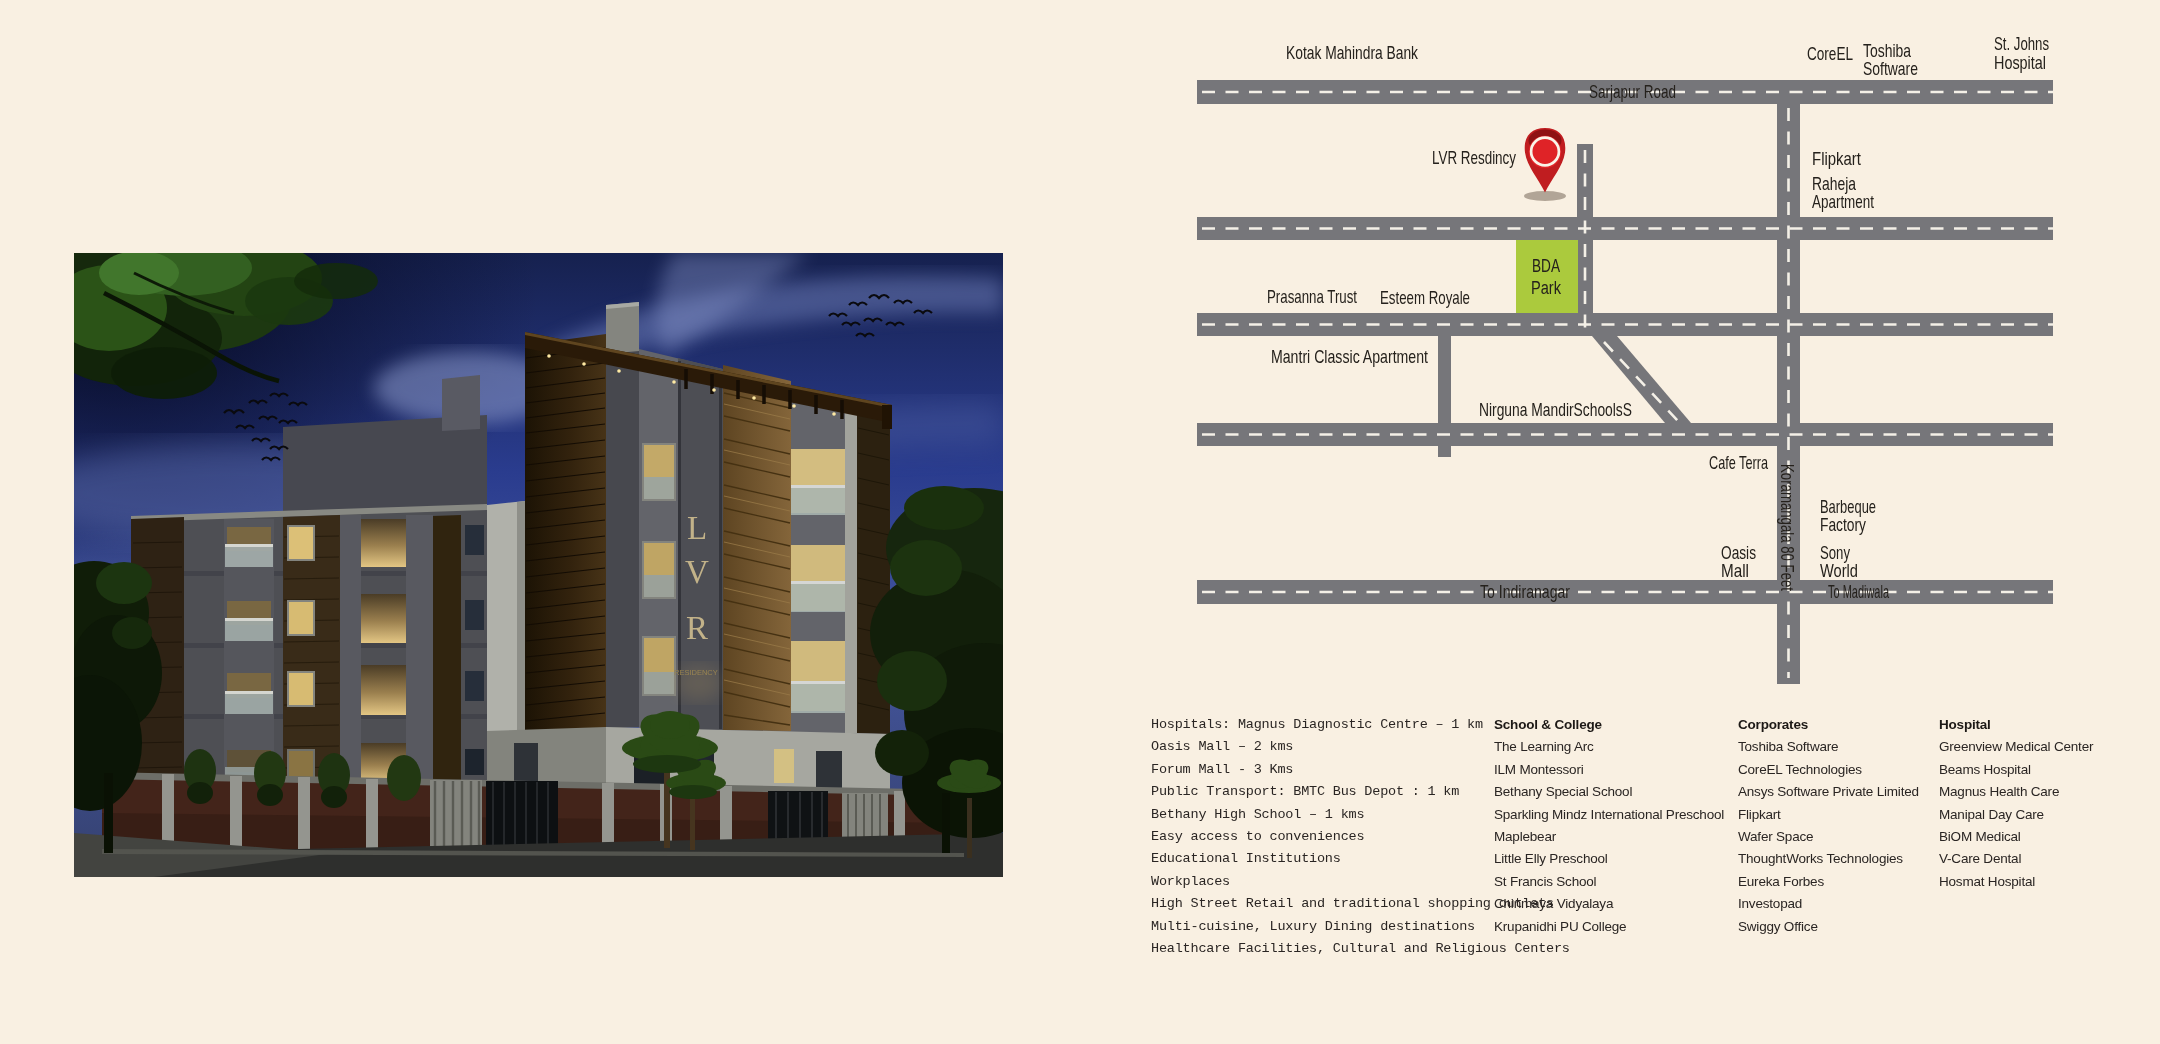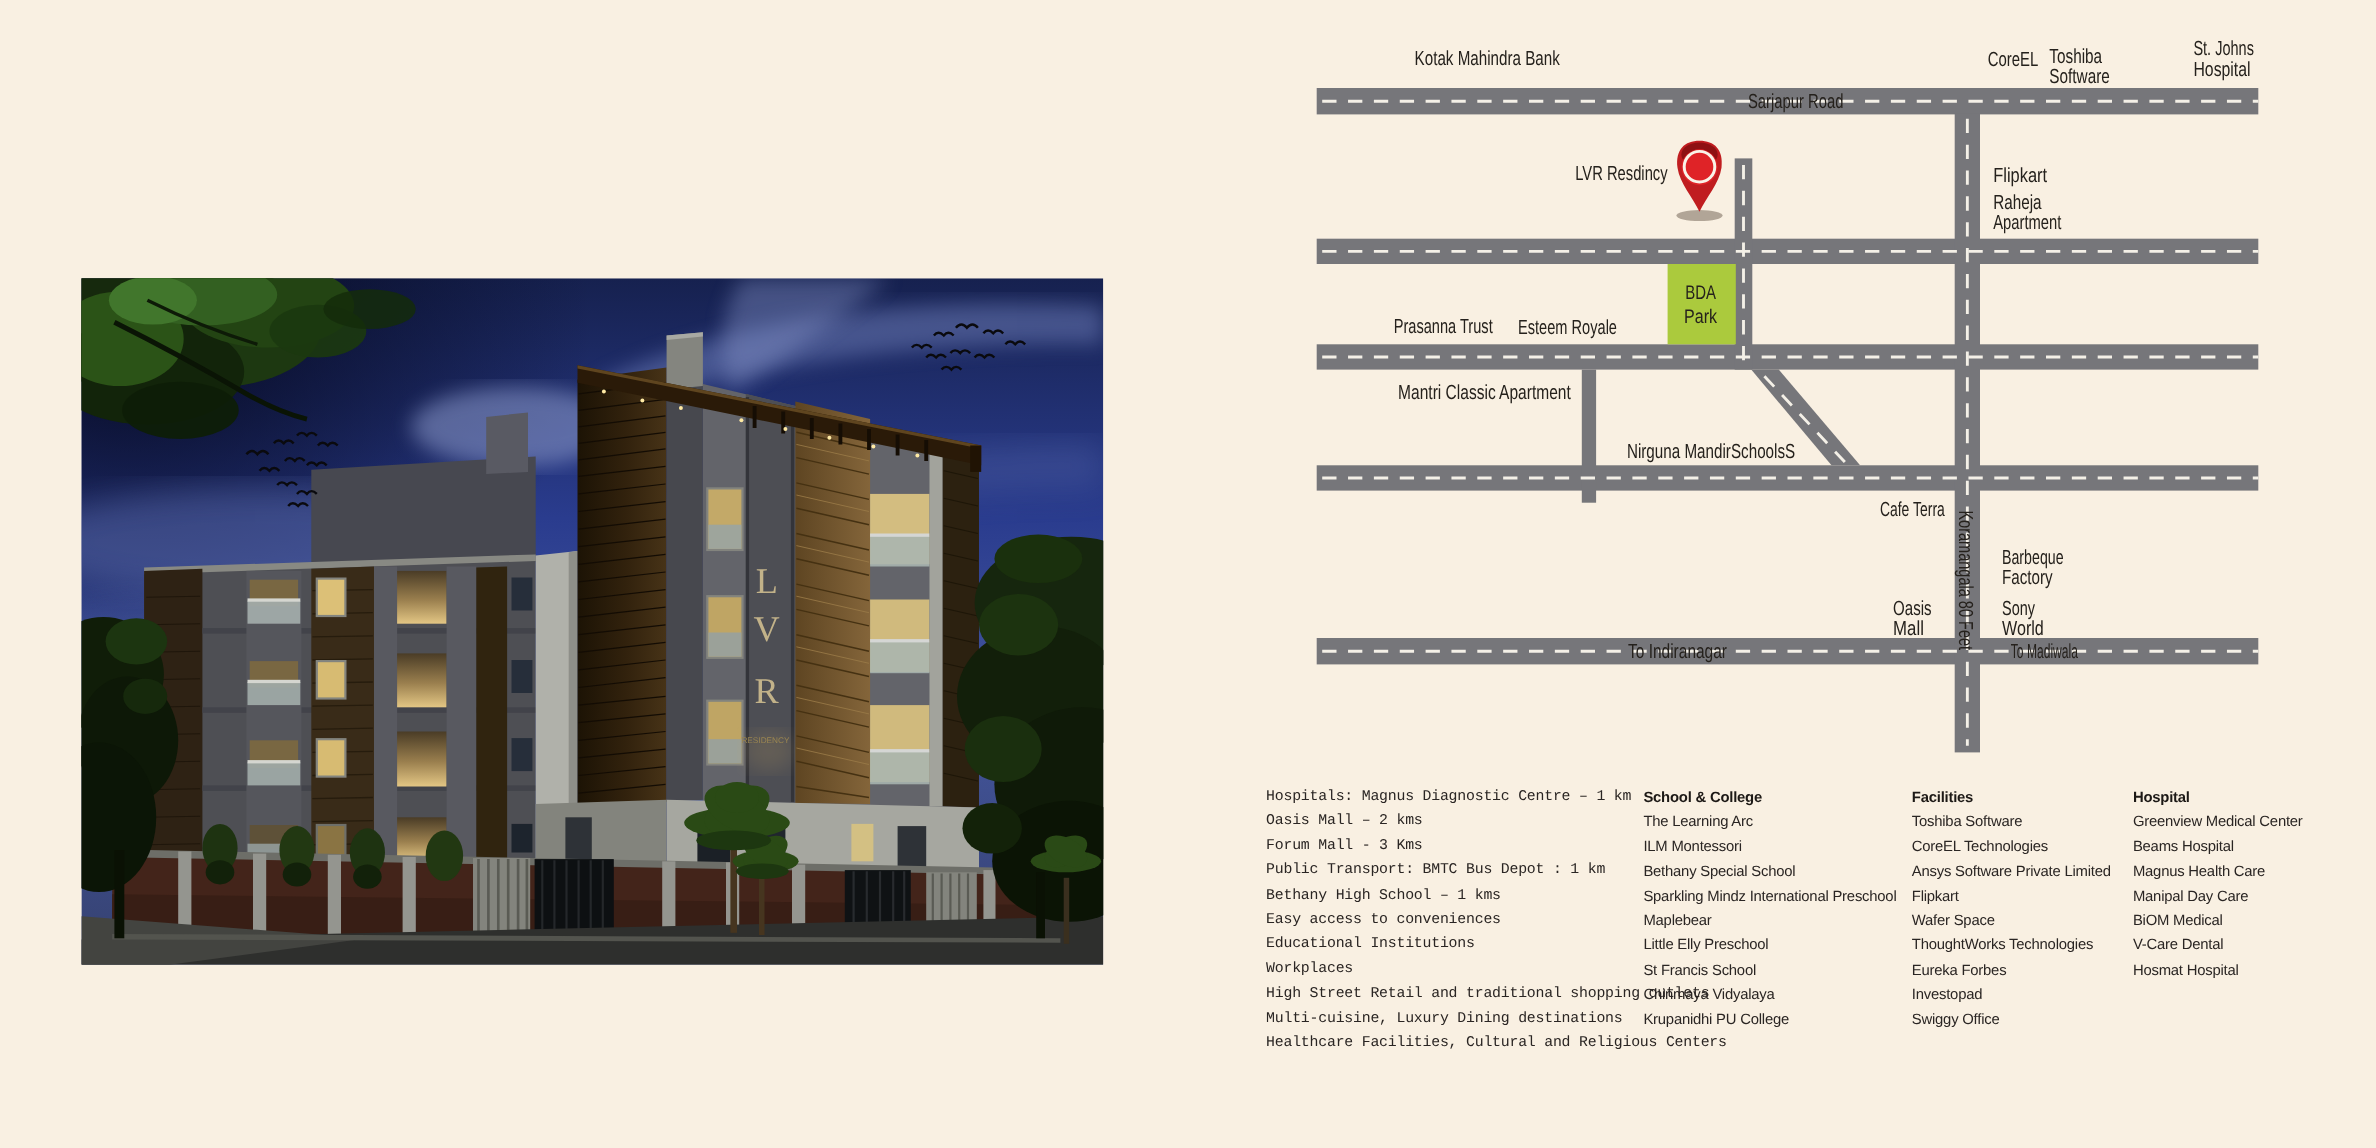--- a/index.html
+++ b/index.html
@@ -596,21 +596,21 @@
 Bethany Special School<br>
 Sparkling Mindz International Preschool<br>
 Maplebear<br>
 Little Elly Preschool<br>
 St Francis School<br>
 Chinmaya Vidyalaya<br>
 Krupanidhi PU College
 </div>
 
 <div class="col" style="left:1738px;top:714px;">
-<b>Facilities</b><br>
+<b>Corporates</b><br>
 Toshiba Software<br>
 CoreEL Technologies<br>
 Ansys Software Private Limited<br>
 Flipkart<br>
 Wafer Space<br>
 ThoughtWorks Technologies<br>
 Eureka Forbes<br>
 Investopad<br>
 Swiggy Office
 </div>

